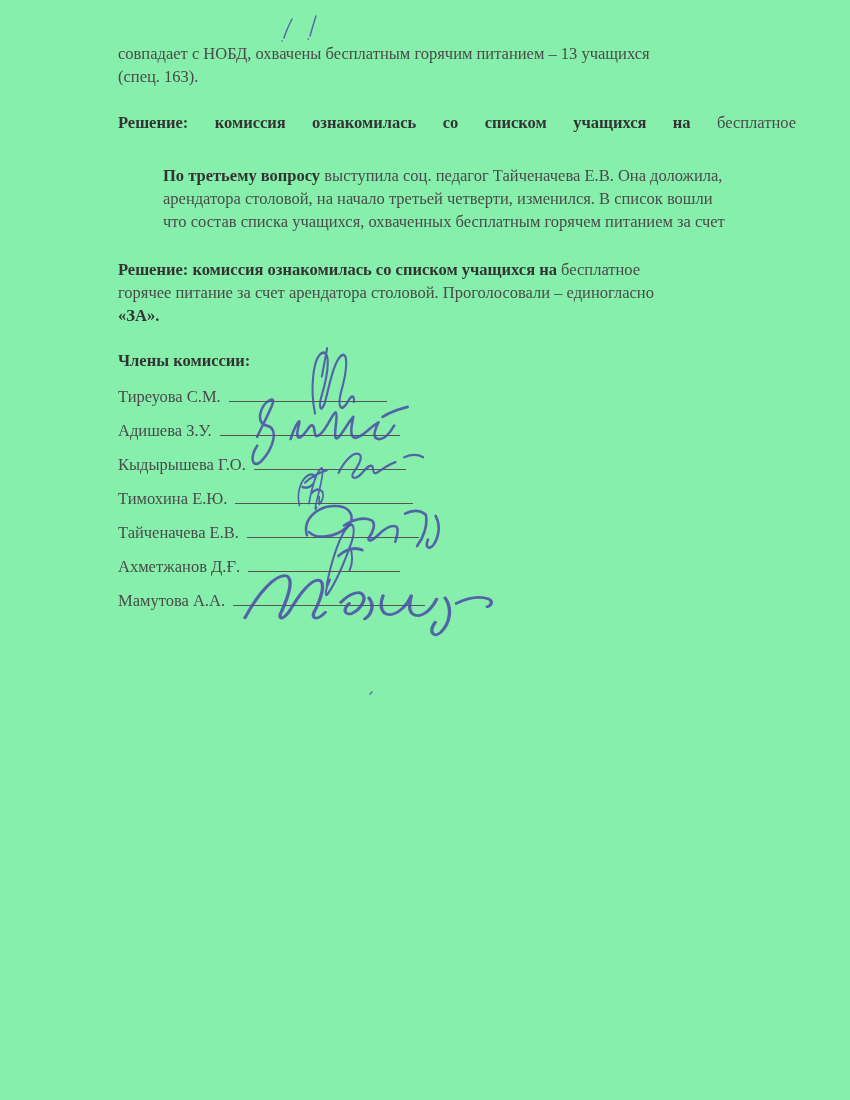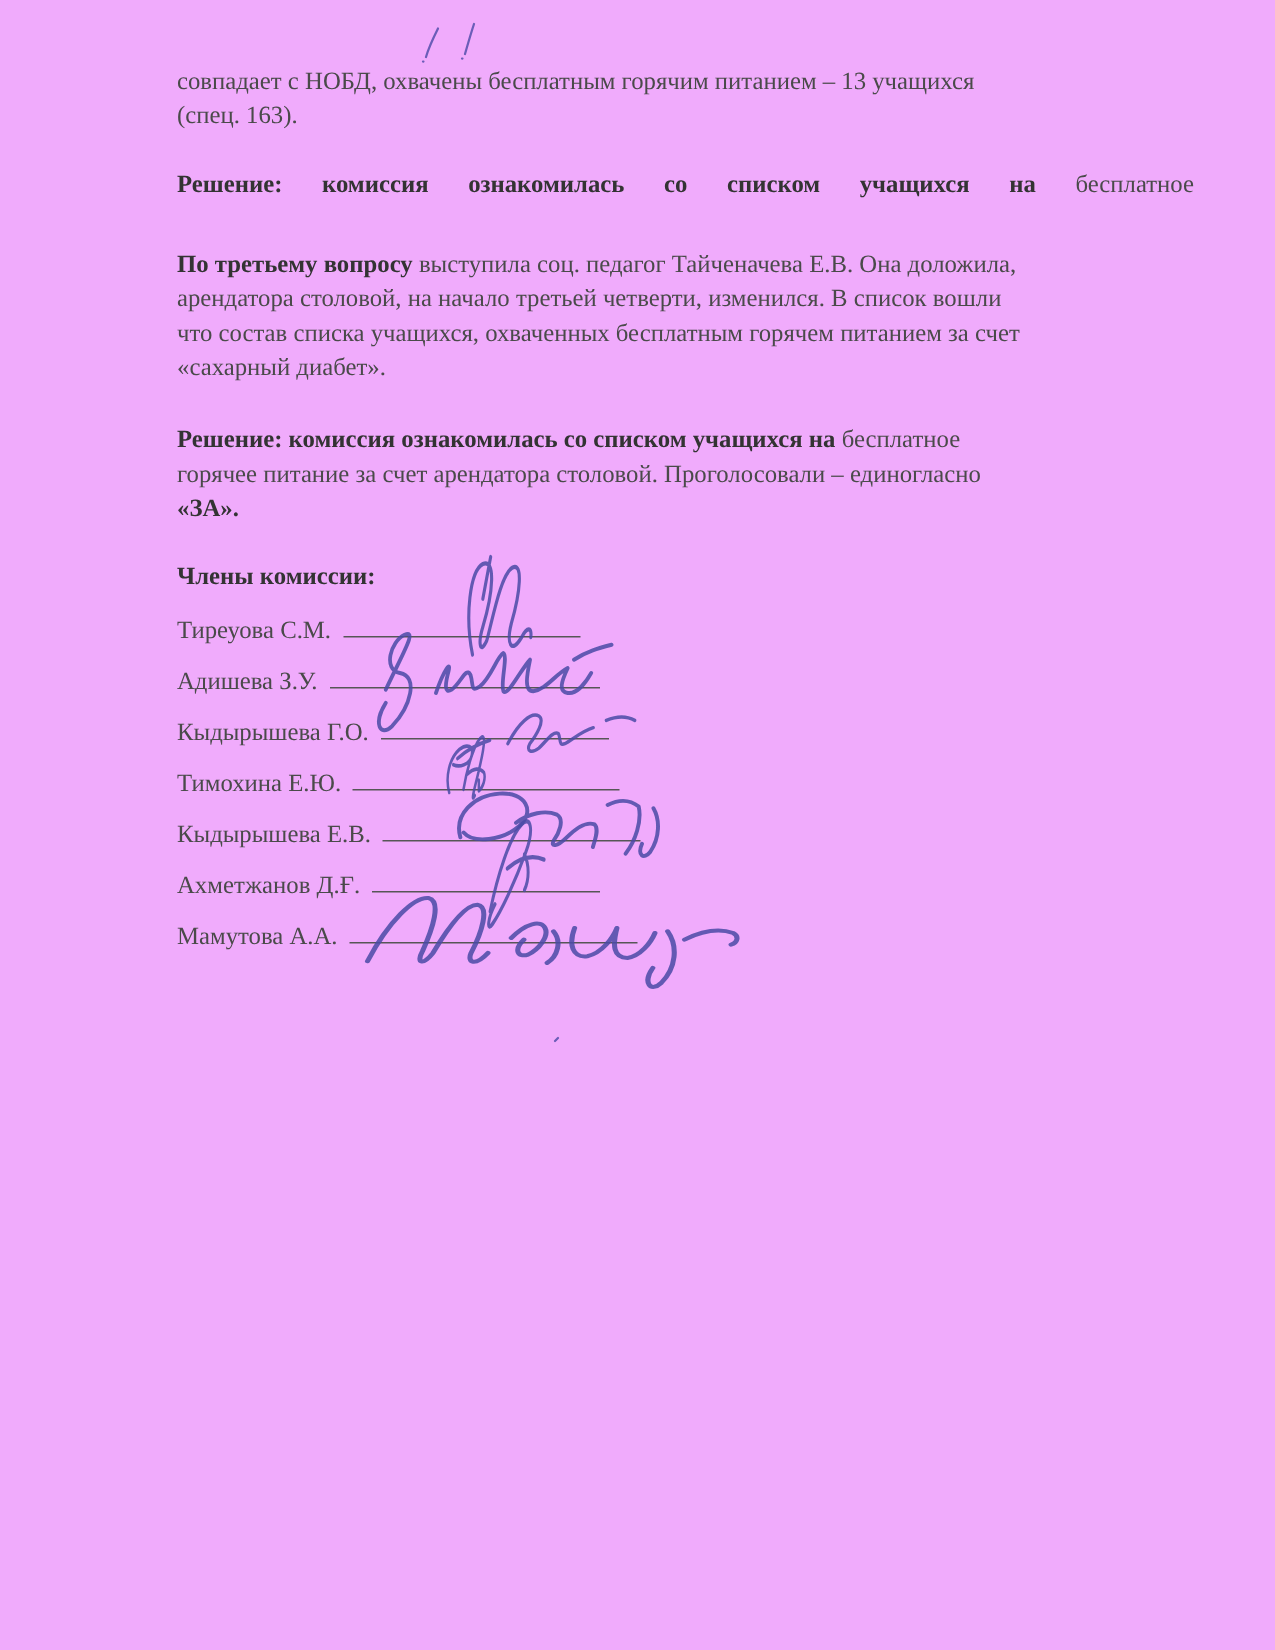--- a/index.html
+++ b/index.html
@@ -1,36 +1,36 @@
 <!DOCTYPE html>
 <html><head>
 <meta charset="utf-8">
 <style>
   html, body { margin: 0; padding: 0; background: #e8e8e8; }
   .page {
     position: relative;
     width: 850px;
     height: 1100px;
-    background: #f0abfc;
+    background: #86efac;
     overflow: hidden;
     font-family: "Liberation Serif", "DejaVu Serif", serif;
     margin: 0 auto;
   }
   .content {
     position: absolute;
     left: 118px;
     top: 42px;
     width: 678px;
     font-size: 16.5px;
     line-height: 23px;
     color: #4a4a4a;
   }
   .para { margin: 0 0 23px 0; }
   [data-name="p-decision-1"]   { margin-bottom: 30px; }
-  [data-name="p-third-question"]{ margin-bottom: 25px; }
+  [data-name="p-third-question"]{ margin-bottom: 25px; margin-left: 45px; }
   [data-name="p-decision-2"]   { margin-bottom: 22px; }
   .line { white-space: nowrap; }
   .line.just {
     white-space: normal;
     text-align: justify;
     text-align-last: justify;
   }
   .b { font-weight: 700; color: #333333; }
   .committee-heading {
     font-weight: 700;
@@ -66,21 +66,20 @@
           <div class="line" data-name="text-line"><span data-name="body-text">совпадает с НОБД, охвачены бесплатным горячим питанием – 13 учащихся</span></div>
           <div class="line" data-name="text-line"><span data-name="body-text">(спец. 163).</span></div>
         </div>
         <div class="para" data-name="p-decision-1">
           <div class="line just" data-name="text-line"><span class="b" data-name="bold-text">Решение: комиссия ознакомилась со списком учащихся на</span><span data-name="body-text"> бесплатное</span></div>
         </div>
         <div class="para" data-name="p-third-question">
           <div class="line" data-name="text-line"><span class="b" data-name="bold-text">По третьему вопросу</span><span data-name="body-text"> выступила соц. педагог Тайченачева Е.В. Она доложила,</span></div>
           <div class="line" data-name="text-line"><span data-name="body-text">арендатора столовой, на начало третьей четверти, изменился. В список вошли</span></div>
           <div class="line" data-name="text-line"><span data-name="body-text">что состав списка учащихся, охваченных бесплатным горячем питанием за счет</span></div>
-          <div class="line" data-name="text-line"><span data-name="body-text">«сахарный диабет».</span></div>
         </div>
         <div class="para" data-name="p-decision-2">
           <div class="line" data-name="text-line"><span class="b" data-name="bold-text">Решение: комиссия ознакомилась со списком учащихся на</span><span data-name="body-text"> бесплатное</span></div>
           <div class="line" data-name="text-line"><span data-name="body-text">горячее питание за счет арендатора столовой. Проголосовали – единогласно</span></div>
           <div class="line" data-name="text-line"><span class="b" data-name="bold-text">«ЗА».</span></div>
         </div>
       </div>
     <div class="committee-heading" data-name="committee-heading">Члены комиссии:</div>
     <div data-name="signature-list">
         <div class="member-row" data-name="signature-row-1"><span class="mname" data-name="member-name">Тиреуова С.М.</span><span class="sig-line" data-name="signature-line" style="width: 158px;"></span><svg class="sig-ink" viewBox="0 0 220 74" preserveAspectRatio="none" data-name="signature-ink" style="left: 140px; top: -34px; width: 190px; height: 86px;">
@@ -88,21 +87,21 @@
           </svg></div>
         <div class="member-row" data-name="signature-row-2"><span class="mname" data-name="member-name">Адишева З.У.</span><span class="sig-line" data-name="signature-line" style="width: 180px;"></span><svg class="sig-ink" viewBox="0 0 220 74" preserveAspectRatio="none" data-name="signature-ink" style="left: 112px; top: -26px; width: 230px; height: 82px;">
             <path d="M26,44 C38,20 46,8 38,11 C29,15 24,32 35,34 C47,36 42,54 30,66 C22,73 18,64 26,52 M58,46 C63,32 68,26 66,33 C64,40 63,47 68,44 C74,40 77,30 80,35 C82,41 80,46 86,42 C93,37 97,24 101,22 C104,24 99,40 101,45 C104,48 112,32 118,26 C116,35 114,45 120,45 C128,44 134,35 142,31 C138,39 136,45 142,46 C148,47 154,39 157,34 M146,26 C154,21 162,19 170,17" fill="none" stroke="#4a4aa6" stroke-width="2.4" stroke-linecap="round" stroke-linejoin="round" opacity="0.85"></path>
           </svg></div>
         <div class="member-row" data-name="signature-row-3"><span class="mname" data-name="member-name">Кыдырышева Г.О.</span><span class="sig-line" data-name="signature-line" style="width: 152px;"></span><svg class="sig-ink" viewBox="0 0 220 74" preserveAspectRatio="none" data-name="signature-ink" style="left: 148px; top: -18px; width: 190px; height: 72px;">
             <path d="M84,44 C92,30 102,22 108,25 C113,28 106,38 101,44 C98,49 102,51 108,47 C114,42 119,35 123,37 C125,40 123,46 128,44 C134,41 142,35 150,33 M160,28 C168,25 176,25 182,28" fill="none" stroke="#4a4aa6" stroke-width="2.4" stroke-linecap="round" stroke-linejoin="round" opacity="0.85"></path>
           </svg></div>
         <div class="member-row" data-name="signature-row-4"><span class="mname" data-name="member-name">Тимохина Е.Ю.</span><span class="sig-line" data-name="signature-line" style="width: 178px;"></span><svg class="sig-ink" viewBox="0 0 220 74" preserveAspectRatio="none" data-name="signature-ink" style="left: 146px; top: -26px; width: 150px; height: 76px;">
             <path d="M52,48 C48,38 52,26 62,20 C70,16 76,18 74,24 C72,30 62,32 56,30 M66,46 C70,30 78,14 84,12 C89,11 84,26 78,42 C75,50 74,54 77,50 M60,26 C70,20 82,16 92,14 M70,36 C76,32 82,32 86,35 C88,39 85,45 81,47 L81,40" fill="none" stroke="#4a4aa6" stroke-width="2.4" stroke-linecap="round" stroke-linejoin="round" opacity="0.85"></path>
           </svg></div>
-        <div class="member-row" data-name="signature-row-5"><span class="mname" data-name="member-name">Кыдырышева Е.В.</span><span class="sig-line" data-name="signature-line" style="width: 172px;"></span><svg class="sig-ink" viewBox="0 0 220 74" preserveAspectRatio="none" data-name="signature-ink" style="left: 130px; top: -24px; width: 240px; height: 80px;">
+        <div class="member-row" data-name="signature-row-5"><span class="mname" data-name="member-name">Тайченачева Е.В.</span><span class="sig-line" data-name="signature-line" style="width: 172px;"></span><svg class="sig-ink" viewBox="0 0 220 74" preserveAspectRatio="none" data-name="signature-ink" style="left: 130px; top: -24px; width: 240px; height: 80px;">
             <path d="M54,40 C50,26 62,14 78,13 C94,12 100,24 90,33 C80,42 62,44 56,37 M88,31 C96,25 106,23 113,26 C118,29 114,38 111,42 C109,46 113,46 119,40 C125,34 131,30 136,32 C139,35 136,42 135,46 M144,20 C152,16 158,17 163,21 C165,30 161,42 155,50 M172,22 C176,29 176,40 170,49 C166,54 162,51 165,44" fill="none" stroke="#4a4aa6" stroke-width="2.4" stroke-linecap="round" stroke-linejoin="round" opacity="0.85"></path>
           </svg></div>
         <div class="member-row" data-name="signature-row-6"><span class="mname" data-name="member-name">Ахметжанов Д.Ғ.</span><span class="sig-line" data-name="signature-line" style="width: 152px;"></span><svg class="sig-ink" viewBox="0 0 220 74" preserveAspectRatio="none" data-name="signature-ink" style="left: 140px; top: -32px; width: 180px; height: 88px;">
             <path d="M84,56 C90,36 100,14 110,7 C117,2 120,10 113,23 C104,40 93,56 86,63 C81,68 82,60 88,52 M98,32 C108,26 118,24 128,27 M112,24 C116,30 116,38 112,44" fill="none" stroke="#4a4aa6" stroke-width="2.4" stroke-linecap="round" stroke-linejoin="round" opacity="0.85"></path>
           </svg></div>
         <div class="member-row" data-name="signature-row-7"><span class="mname" data-name="member-name">Мамутова А.А.</span><span class="sig-line" data-name="signature-line" style="width: 192px;"></span><svg class="sig-ink" viewBox="0 0 220 74" preserveAspectRatio="none" data-name="signature-ink" style="left: 96px; top: -26px; width: 310px; height: 82px;">
             <path d="M22,54 C32,30 44,15 51,16 C57,18 53,34 48,48 C45,55 48,57 53,49 C60,34 68,20 74,20 C80,21 76,37 71,49 C69,55 73,57 79,49 M90,40 C97,31 104,29 106,34 C108,39 103,47 98,50 C93,52 91,47 96,41 M110,36 C114,42 112,51 107,55 M120,34 C117,44 119,52 126,51 C133,49 138,40 140,34 C138,44 138,52 145,52 C151,51 156,43 158,37 M164,36 C169,45 168,58 161,67 C156,73 152,67 157,58 M172,41 C180,36 188,34 195,37 C198,39 197,43 194,44" fill="none" stroke="#4a4aa6" stroke-width="2.4" stroke-linecap="round" stroke-linejoin="round" opacity="0.85"></path>
           </svg></div>
       </div>
   </div>

